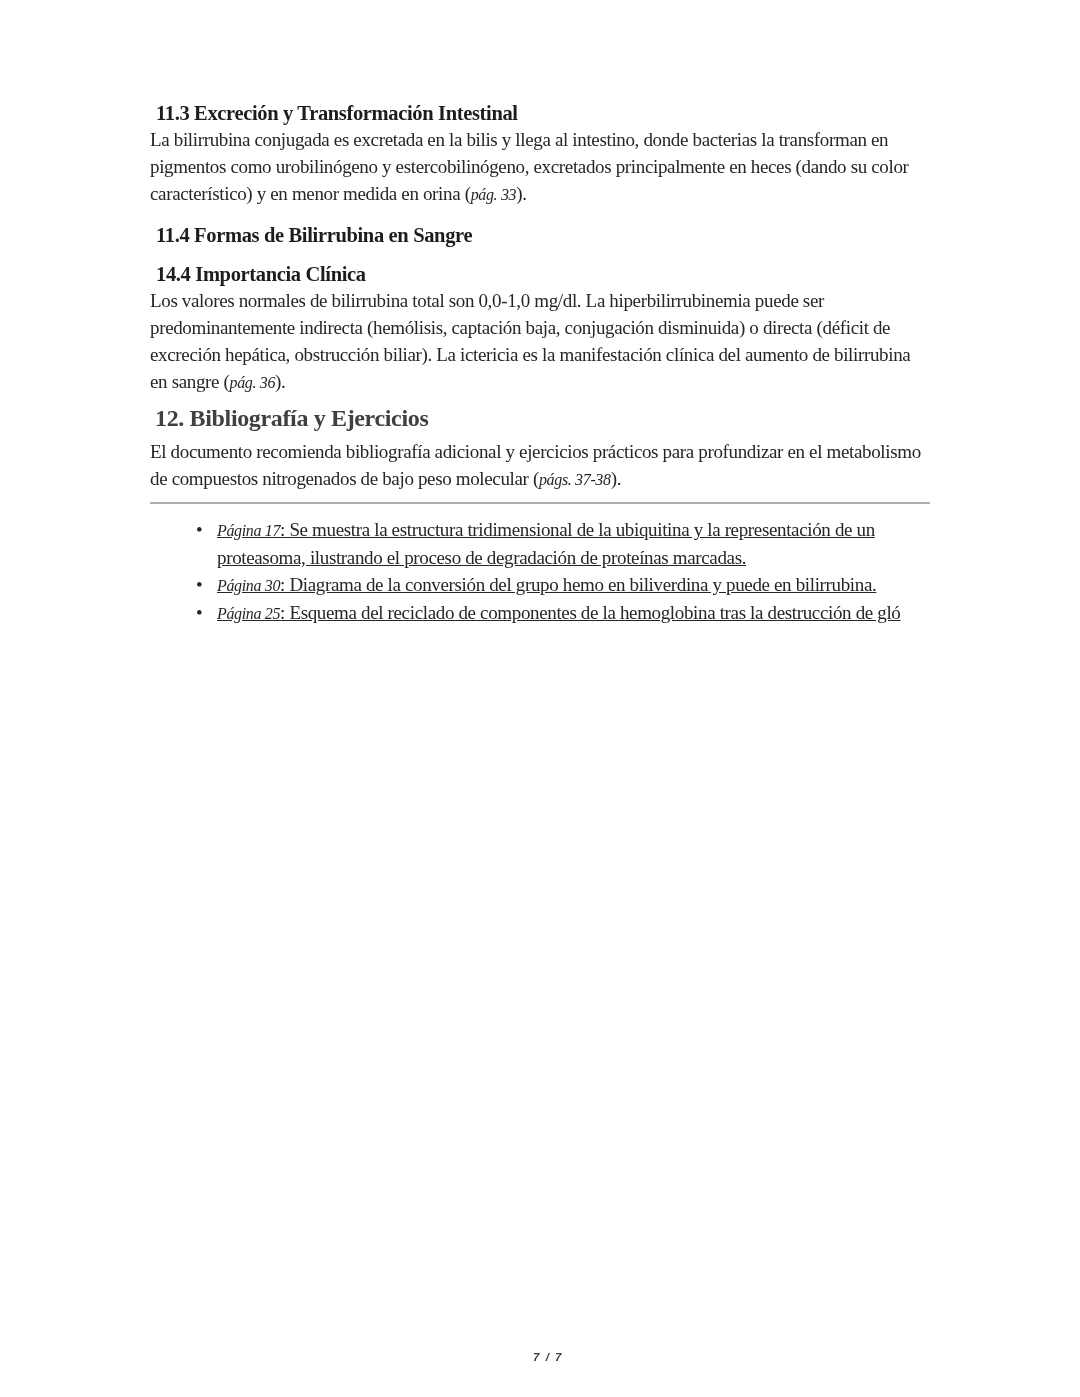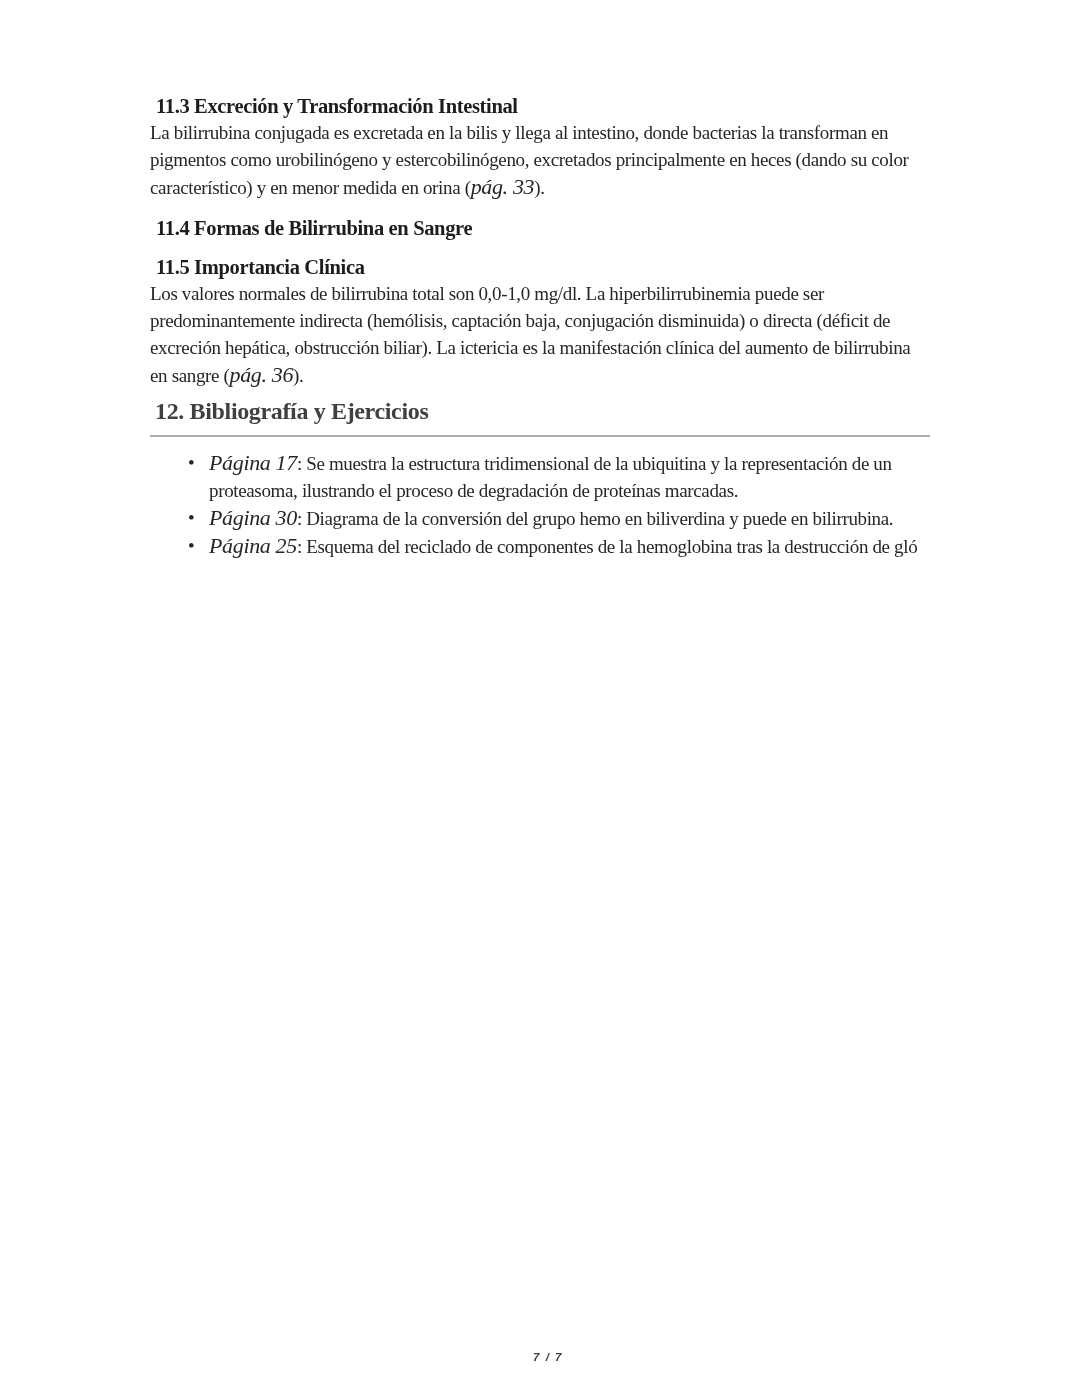--- a/index.html
+++ b/index.html
@@ -27,47 +27,48 @@
   }
   .sec-h3 {
     font-size: 20.5px;
     line-height: 24px;
     font-weight: bold;
     color: #1d1d1d;
     margin: 15px 0 1px 0;
     padding-left: 6px;
   }
   .sec-h3:first-child {
-    margin-top: 1px;
+    margin-top: 8px;
   }
   .sec-h2 {
     font-size: 24px;
     line-height: 29px;
     font-weight: bold;
     color: #404040;
     margin: 8px 0 5px 0;
     padding-left: 5px;
   }
   .para {
     margin: 0;
   }
   .it-ref {
     font-style: italic;
-    font-size: 22px;
+    font-size: 16px;
   }
   .rule {
     border: none;
     border-top: 2px solid #adadad;
     margin: 9px 0 12px 0;
     width: 100%;
   }
   .blist {
     list-style: none;
-    margin: 0;
+    margin: 8px;
     padding: 0;
+    text-decoration: underline;
   }
   .blist li {
     position: relative;
     padding-left: 59px;
   }
   .blist li::before {
     content: "\2022";
     position: absolute;
     left: 38px;
     top: 0;
@@ -88,23 +89,24 @@
   }
 </style>
 </head>
 <body>
 
 <div class="page">
   <div class="doc-content">
       <h3 class="sec-h3">11.3 Excreción y Transformación Intestinal</h3>
       <p class="para"><span>La bilirrubina conjugada es excretada en la bilis y llega al intestino, donde bacterias la transforman en pigmentos como urobilinógeno y estercobilinógeno, excretados principalmente en heces (dando su color característico) y en menor medida en orina (</span><span class="it-ref">pág. 33</span><span>).</span></p>
       <h3 class="sec-h3">11.4 Formas de Bilirrubina en Sangre</h3>
-      <h3 class="sec-h3">11.5 Importancia Clínica</h3>
+      <h3 class="sec-h3">14.4 Importancia Clínica</h3>
       <p class="para"><span>Los valores normales de bilirrubina total son 0,0-1,0 mg/dl. La hiperbilirrubinemia puede ser predominantemente indirecta (hemólisis, captación baja, conjugación disminuida) o directa (déficit de excreción hepática, obstrucción biliar). La ictericia es la manifestación clínica del aumento de bilirrubina en sangre (</span><span class="it-ref">pág. 36</span><span>).</span></p>
       <h2 class="sec-h2">12. Bibliografía y Ejercicios</h2>
+      <p class="para"><span>El documento recomienda bibliografía adicional y ejercicios prácticos para profundizar en el metabolismo de compuestos nitrogenados de bajo peso molecular (</span><span class="it-ref">págs. 37-38</span><span>).</span></p>
       <hr class="rule">
       <ul class="blist">
         <li><span class="it-ref">Página 17</span><span>: Se muestra la estructura tridimensional de la ubiquitina y la representación de un proteasoma, ilustrando el proceso de degradación de proteínas marcadas.</span></li>
         <li><span class="it-ref">Página 30</span><span>: Diagrama de la conversión del grupo hemo en biliverdina y puede en bilirrubina.</span></li>
         <li><span class="it-ref">Página 25</span><span>: Esquema del reciclado de componentes de la hemoglobina tras la destrucción de gló</span></li>
       </ul>
     </div>
   <div class="page-footer">
     <span>7 / 7</span>
   </div>

